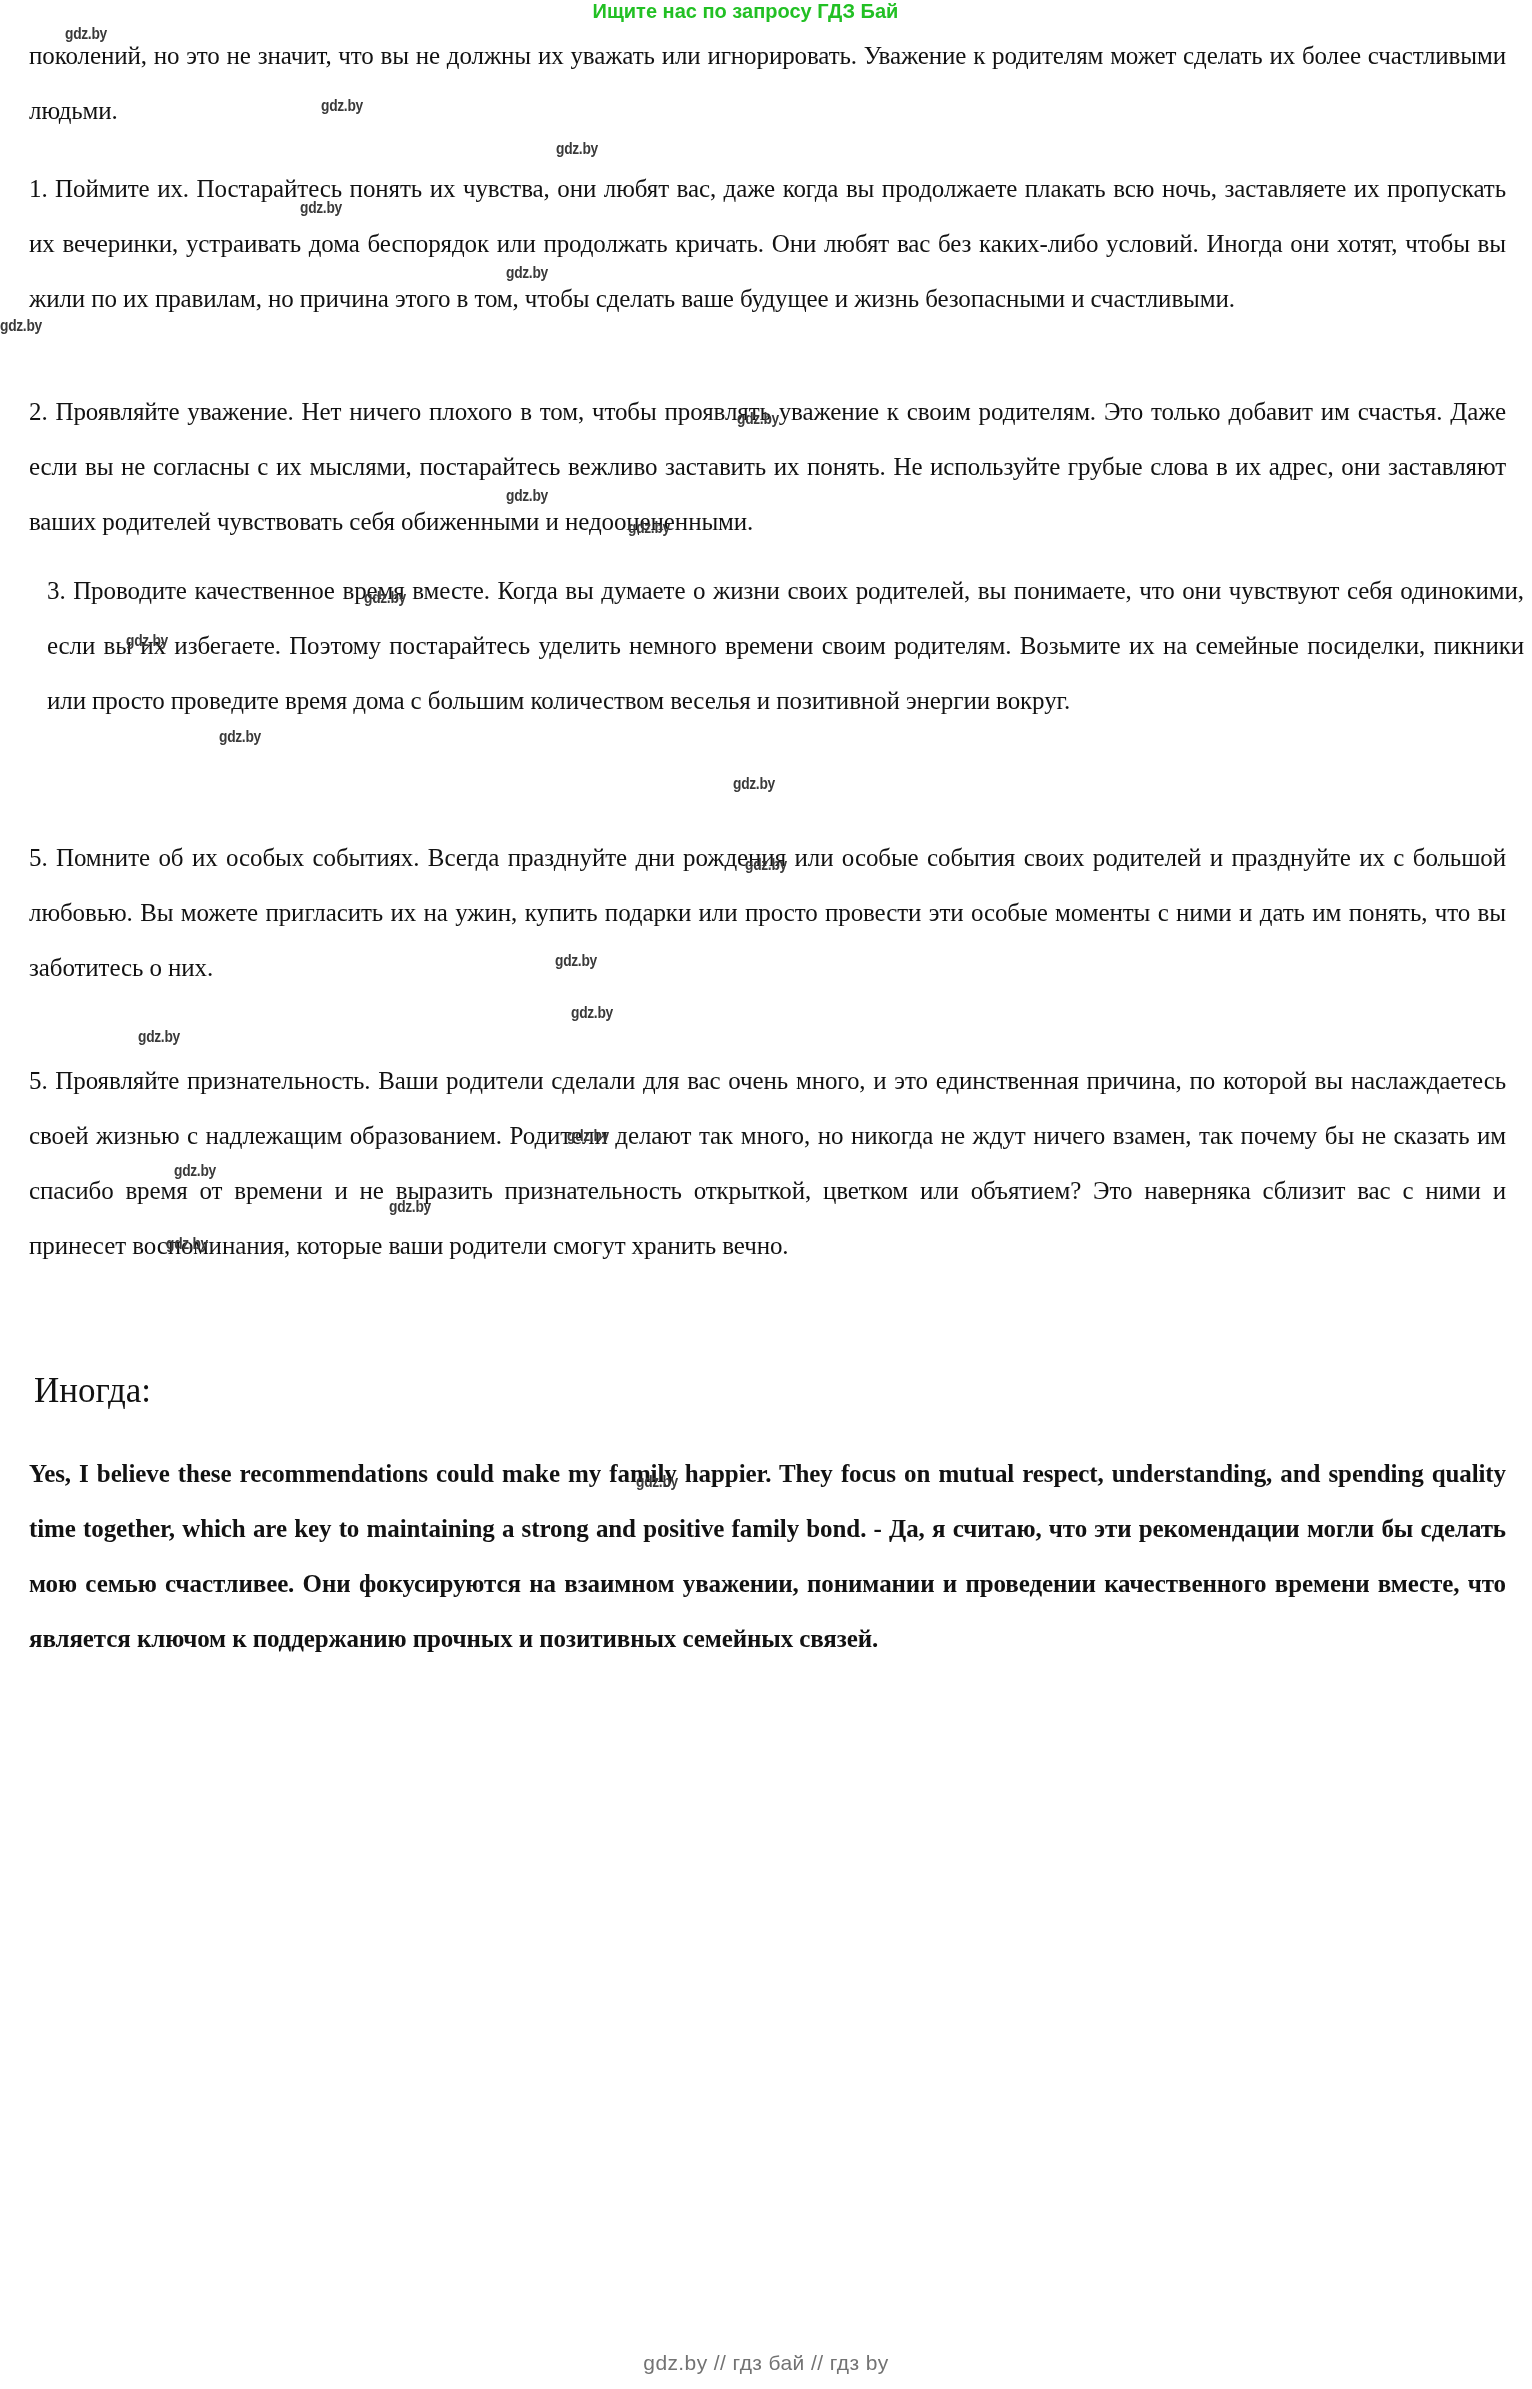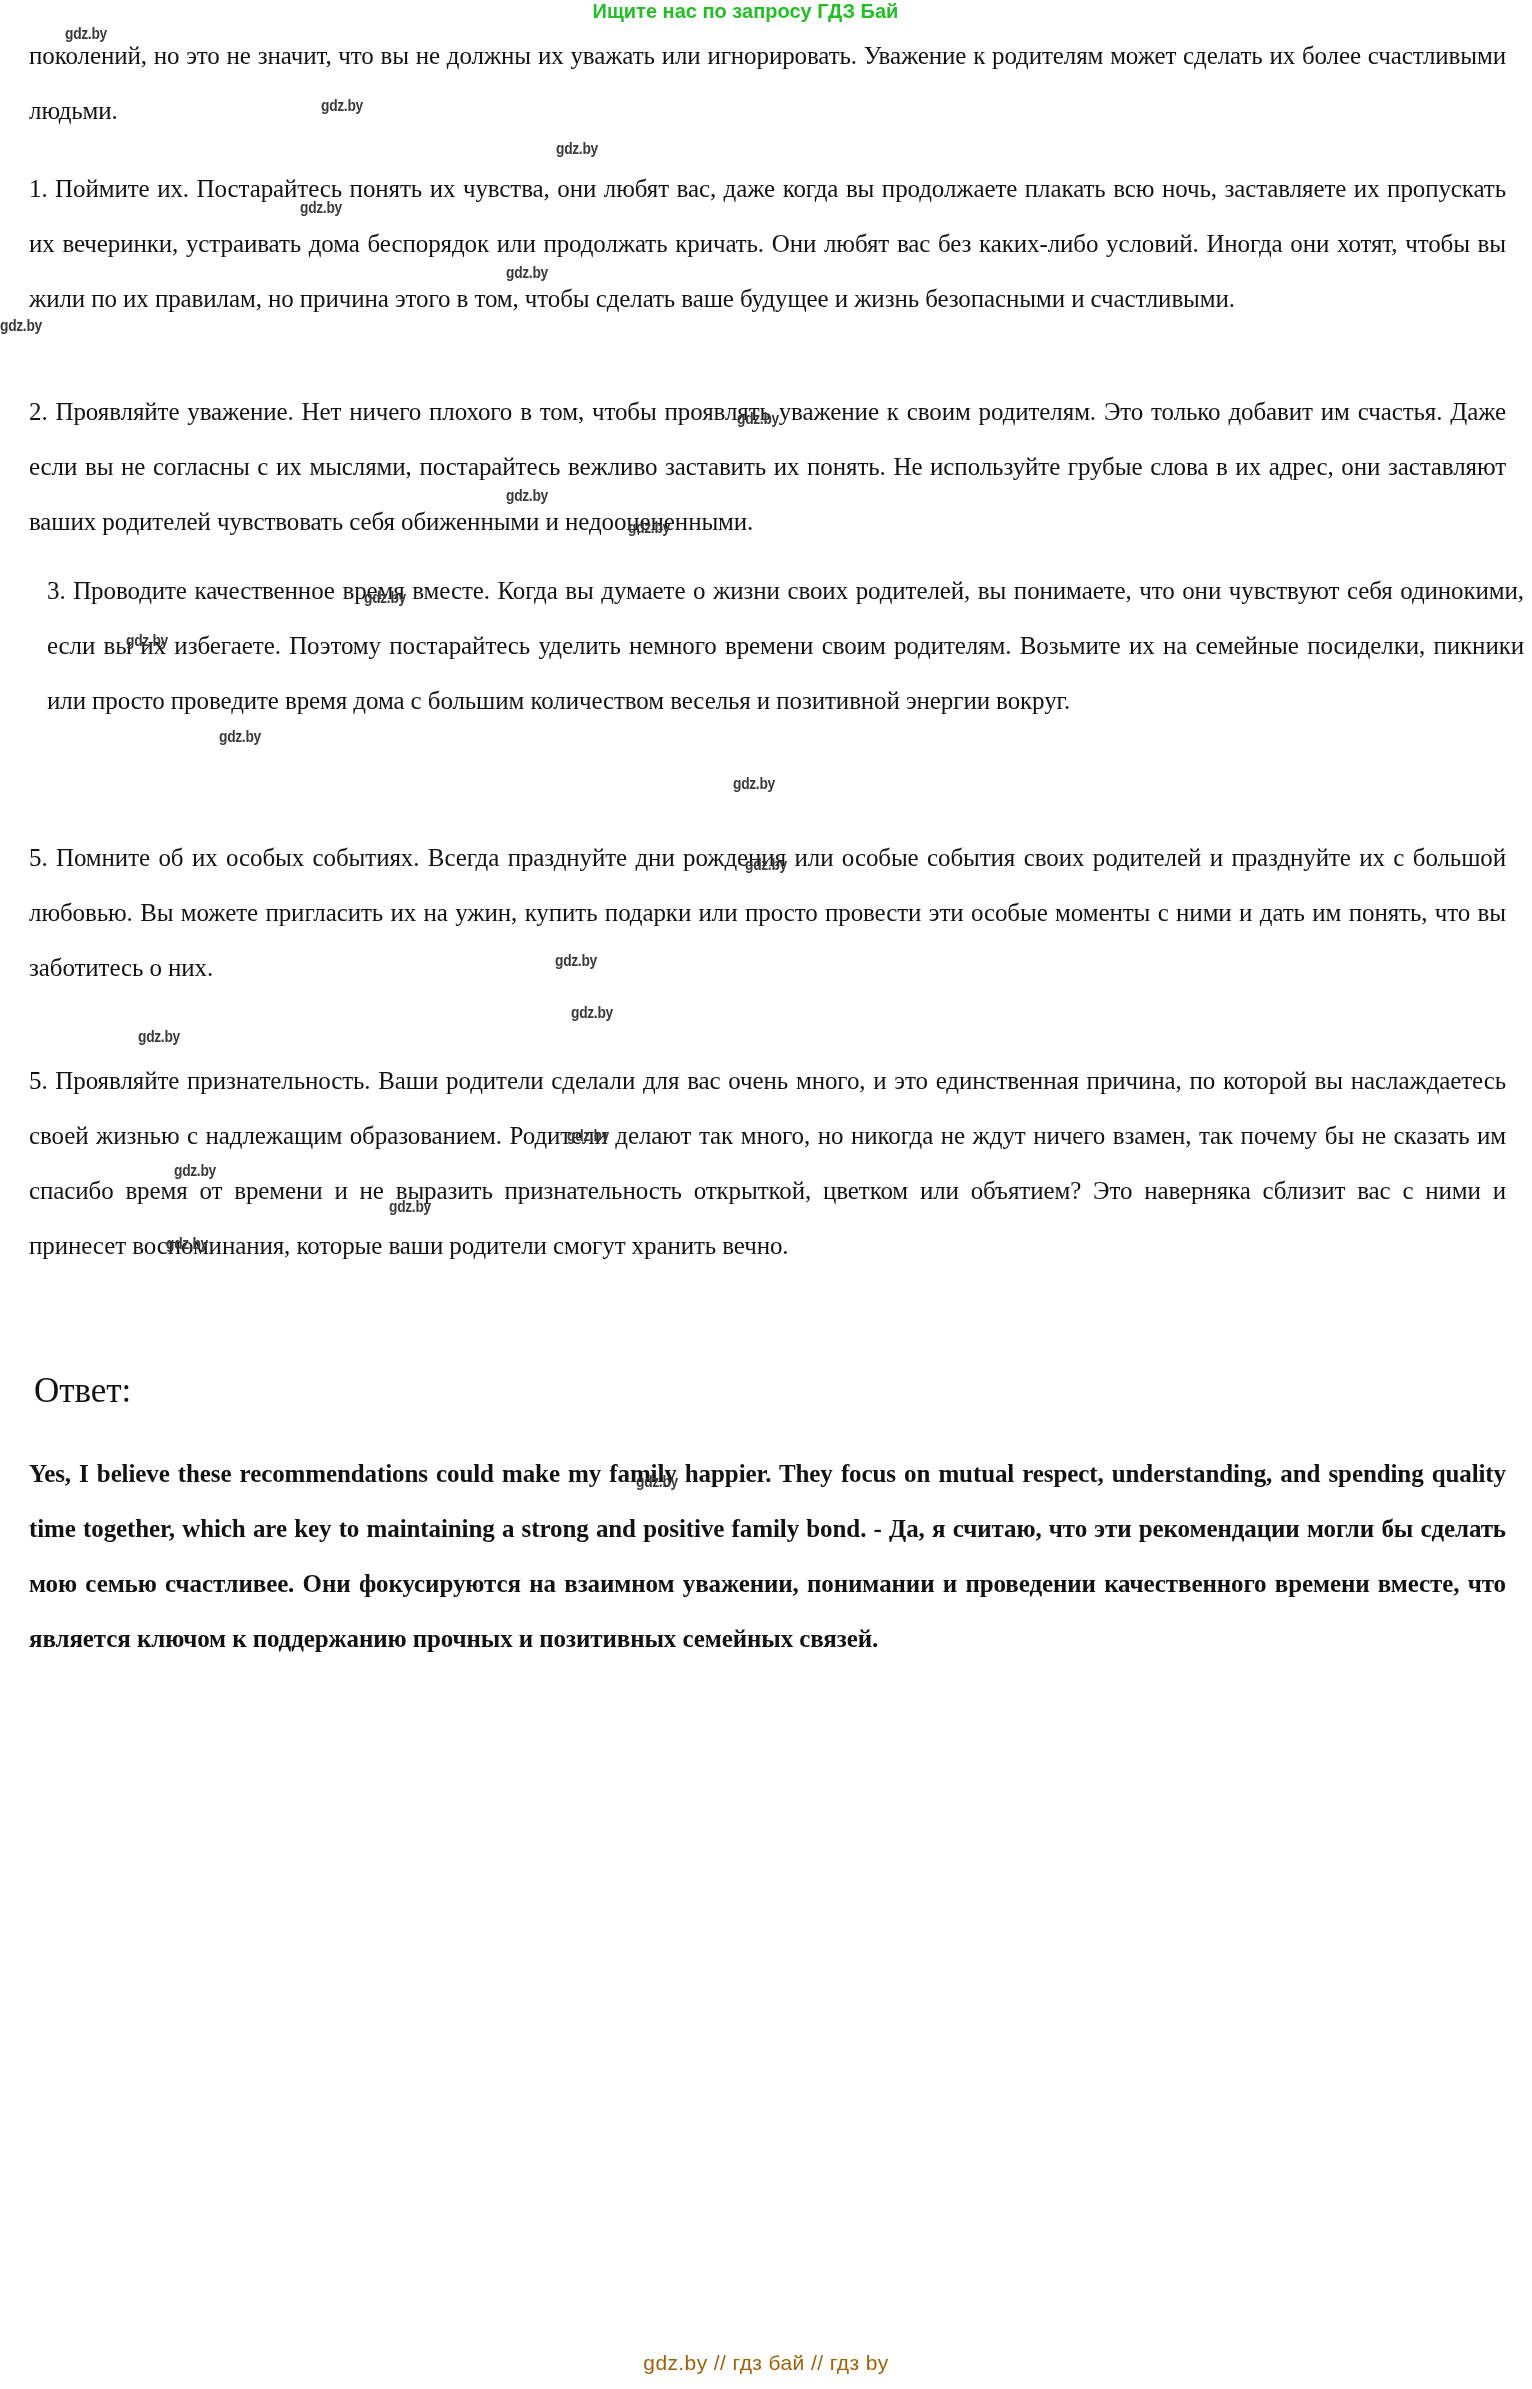--- a/index.html
+++ b/index.html
@@ -116,21 +116,21 @@
   <p class="para" id="p-1">1. Поймите их. Постарайтесь понять их чувства, они любят вас, даже когда вы продолжаете плакать всю ночь, заставляете их пропускать их вечеринки, устраивать дома беспорядок или продолжать кричать. Они любят вас без каких-либо условий. Иногда они хотят, чтобы вы жили по их правилам, но причина этого в том, чтобы сделать ваше будущее и жизнь безопасными и счастливыми.</p>
 
   <p class="para" id="p-2">2. Проявляйте уважение. Нет ничего плохого в том, чтобы проявлять уважение к своим родителям. Это только добавит им счастья. Даже если вы не согласны с их мыслями, постарайтесь вежливо заставить их понять. Не используйте грубые слова в их адрес, они заставляют ваших родителей чувствовать себя обиженными и недооцененными.</p>
 
   <p class="para" id="p-3">3. Проводите качественное время вместе. Когда вы думаете о жизни своих родителей, вы понимаете, что они чувствуют себя одинокими, если вы их избегаете. Поэтому постарайтесь уделить немного времени своим родителям. Возьмите их на семейные посиделки, пикники или просто проведите время дома с большим количеством веселья и позитивной энергии вокруг.</p>
 
   <p class="para" id="p-4">5. Помните об их особых событиях. Всегда празднуйте дни рождения или особые события своих родителей и празднуйте их с большой любовью. Вы можете пригласить их на ужин, купить подарки или просто провести эти особые моменты с ними и дать им понять, что вы заботитесь о них.</p>
 
   <p class="para" id="p-5">5. Проявляйте признательность. Ваши родители сделали для вас очень много, и это единственная причина, по которой вы наслаждаетесь своей жизнью с надлежащим образованием. Родители делают так много, но никогда не ждут ничего взамен, так почему бы не сказать им спасибо время от времени и не выразить признательность открыткой, цветком или объятием? Это наверняка сблизит вас с ними и принесет воспоминания, которые ваши родители смогут хранить вечно.</p>
 
-  <div id="answer-label">Ответ:</div>
+  <div id="answer-label">Иногда:</div>
 
   <p class="para" id="p-answer">Yes, I believe these recommendations could make my family happier. They focus on mutual respect, understanding, and spending quality time together, which are key to maintaining a strong and positive family bond. - Да, я считаю, что эти рекомендации могли бы сделать мою семью счастливее. Они фокусируются на взаимном уважении, понимании и проведении качественного времени вместе, что является ключом к поддержанию прочных и позитивных семейных связей.</p>
 
 </div>
 
 <div id="watermark-layer">
     <span class="wm" style="left: 65px; top: 23.5px; color: rgb(58, 58, 58);">gdz.by</span>
     <span class="wm" style="left: 321px; top: 96px; color: rgb(58, 58, 58);">gdz.by</span>
     <span class="wm" style="left: 556px; top: 139px; color: rgb(58, 58, 58);">gdz.by</span>
     <span class="wm" style="left: 300px; top: 198px; color: rgb(58, 58, 58);">gdz.by</span>
@@ -147,14 +147,14 @@
     <span class="wm" style="left: 555px; top: 951px; color: rgb(58, 58, 58);">gdz.by</span>
     <span class="wm" style="left: 571px; top: 1003px; color: rgb(58, 58, 58);">gdz.by</span>
     <span class="wm" style="left: 138px; top: 1027px; color: rgb(58, 58, 58);">gdz.by</span>
     <span class="wm" style="left: 567px; top: 1126px; color: rgb(58, 58, 58);">gdz.by</span>
     <span class="wm" style="left: 174px; top: 1161px; color: rgb(58, 58, 58);">gdz.by</span>
     <span class="wm" style="left: 389px; top: 1197px; color: rgb(58, 58, 58);">gdz.by</span>
     <span class="wm" style="left: 166px; top: 1234px; color: rgb(58, 58, 58);">gdz.by</span>
     <span class="wm" style="left: 636px; top: 1472px; color: rgb(58, 58, 58);">gdz.by</span>
   </div>
 
-<div id="footer" style="color: #a16207;">gdz.by  //  гдз бай  //  гдз by</div>
+<div id="footer" style="color: #737373;">gdz.by  //  гдз бай  //  гдз by</div>
 
 
 </body></html>

